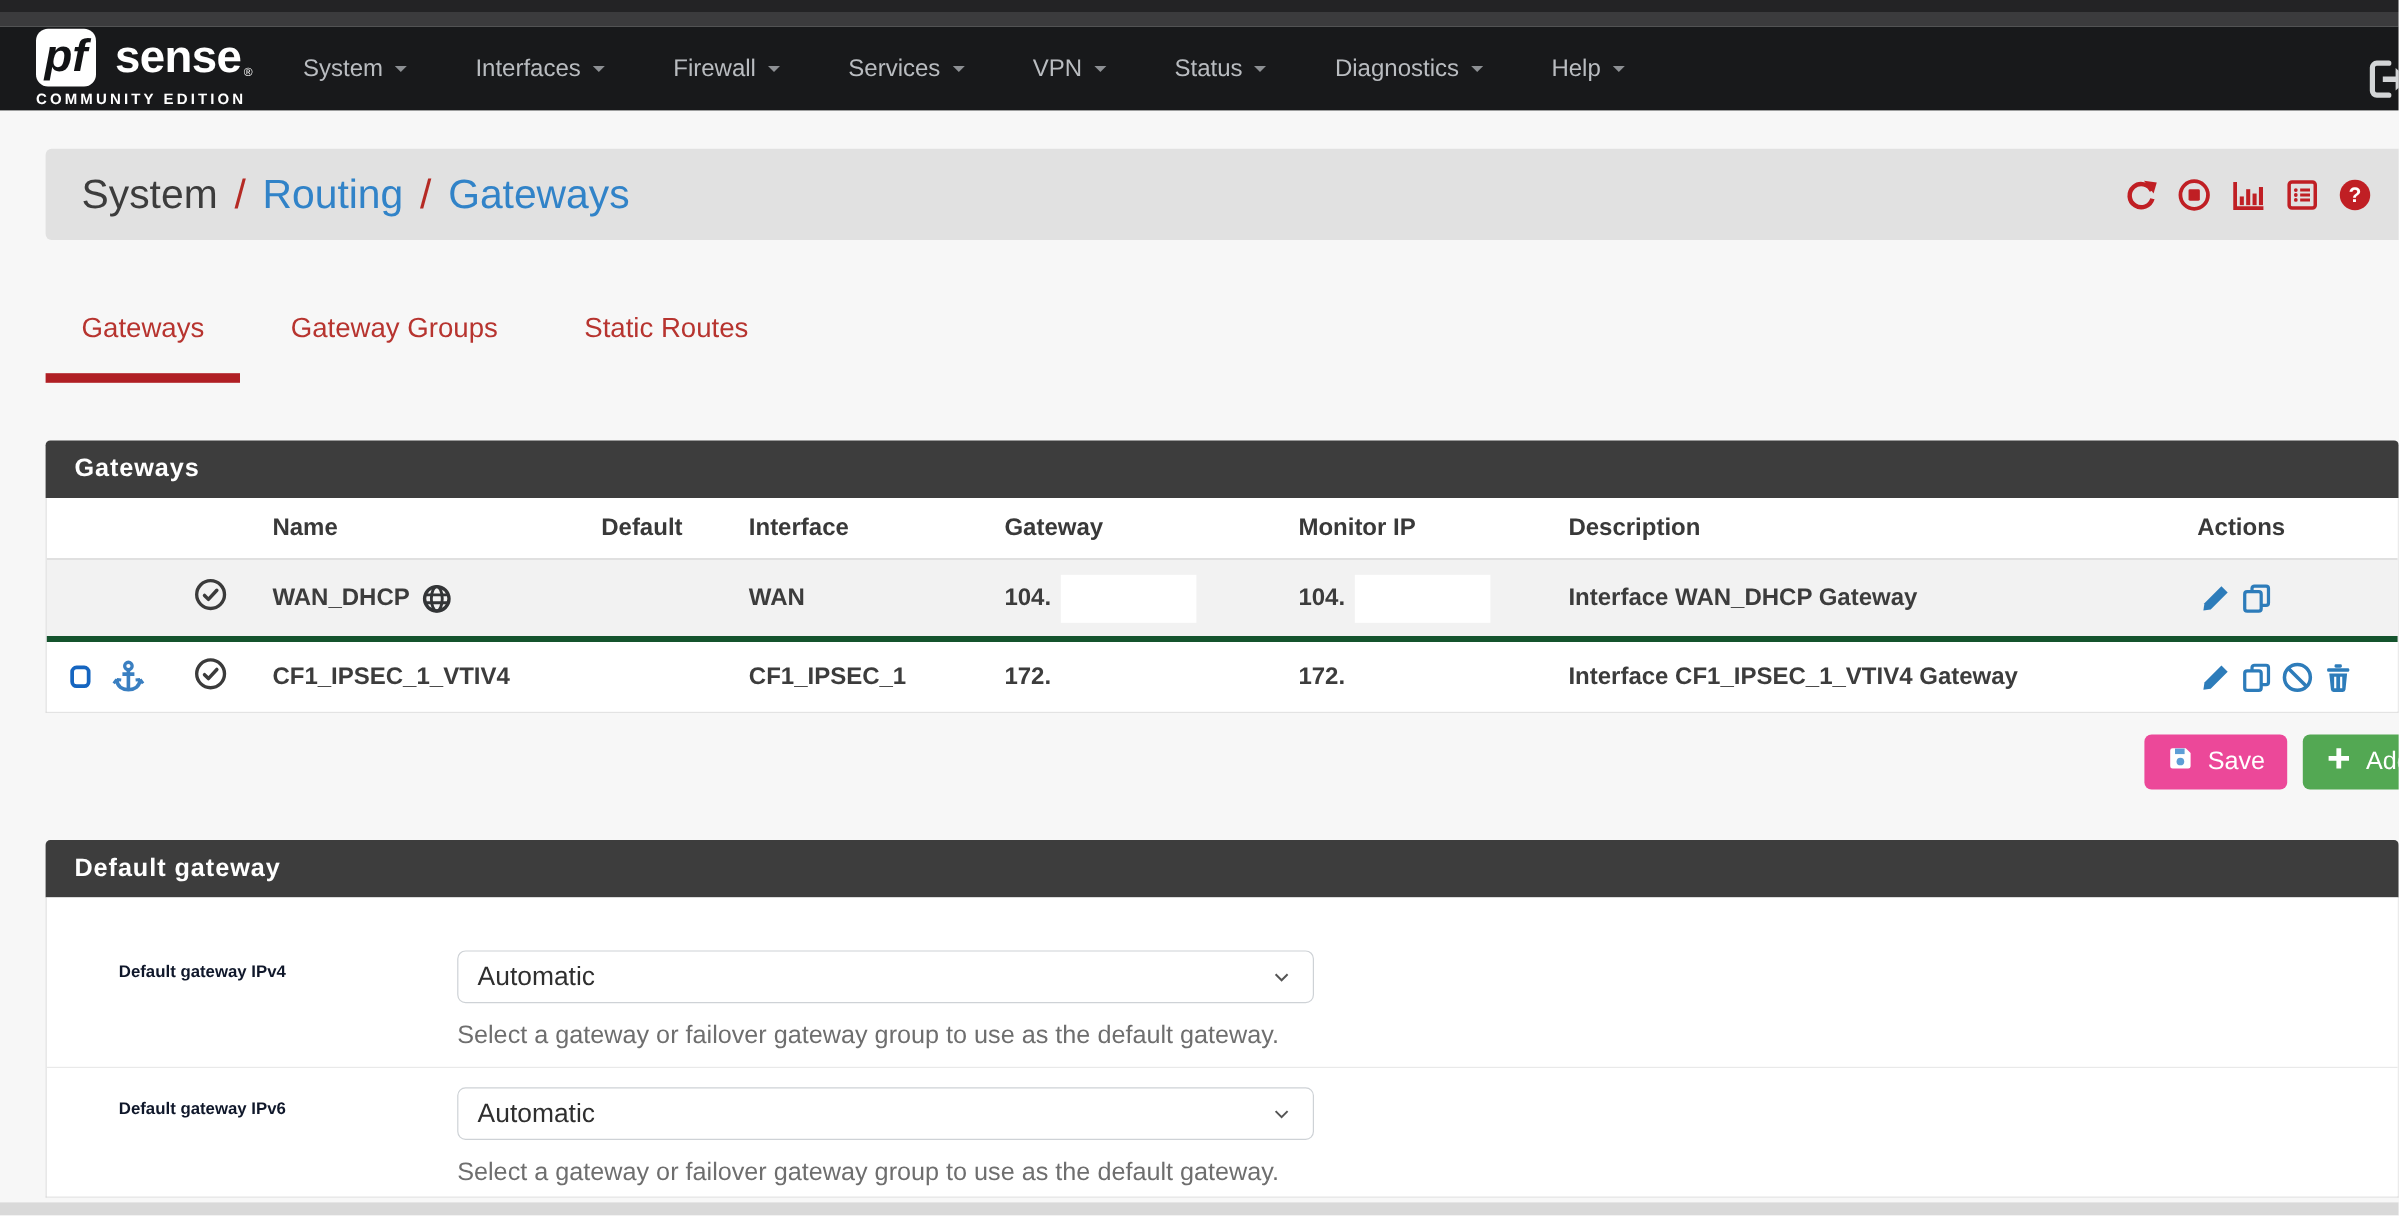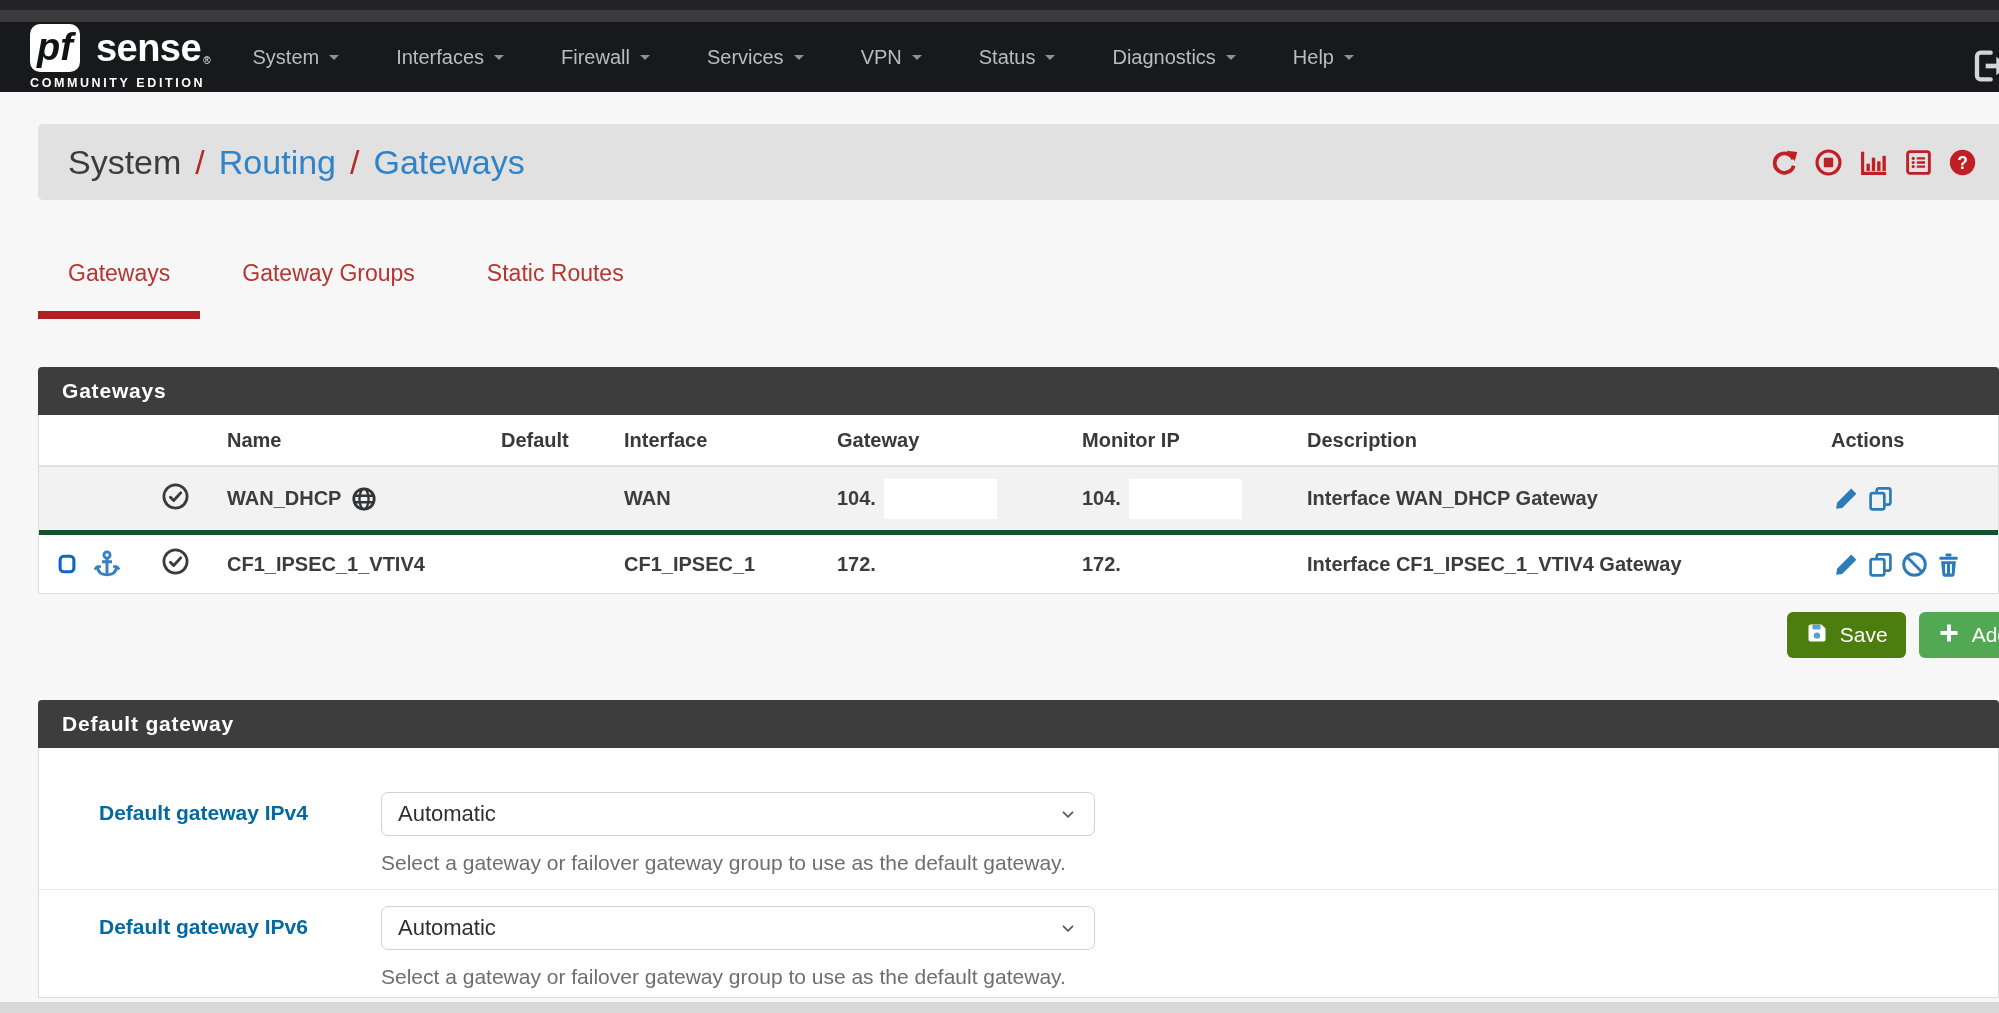--- a/index.html
+++ b/index.html
@@ -62,29 +62,29 @@
   .hdr-pad4 { padding-left:4px; }
   .redact { display:inline-block; width:113px; height:40px; background:#fff; margin-left:8px; }
   .globe-icon { color:#333537; display:flex; }
   .checkbox-icon { color:#1565c0; display:flex; cursor:pointer; }
   .anchor-icon { color:#3a7fc1; display:flex; }
 
   
   .actions-row { margin:18px 0 0 38px; width:1961px; display:flex; justify-content:flex-end; gap:13px; }
   .btn { height:46px; border:none; border-radius:6px; color:#fff; font-size:21px; font-family:"Liberation Sans",sans-serif;
          display:flex; align-items:center; gap:11px; padding:0 18px; cursor:pointer; }
-  .btn-save { background:#4d7c0f; }
+  .btn-save { background:#ec4899; }
   .btn-add  { background:#53a853; margin-right:-28px; }
 
   
   .default-gw-panel { margin-top:42px; }
   .form-row { display:flex; background:#fff; }
   .form-row.first { padding:44px 0 14px; border-bottom:1px solid #e9e9e9; }
   .form-row.second{ padding:16px 0 8px; }
-  .form-label { width:342px; padding-left:60px; padding-top:9px; font-weight:bold; font-size:21px; color:#0369a1; }
+  .form-label { width:342px; padding-left:60px; padding-top:9px; font-weight:bold; font-size:14px; color:#0f172a; }
   .form-ctrl { width:800px; }
   .select-box { width:714px; height:44px; background:#fff; border:1.5px solid #ced2d6; border-radius:7px;
                 display:flex; align-items:center; justify-content:space-between; padding:0 16px; font-size:22px; color:#2f2f2f; cursor:pointer; }
   .select-chevron { color:#555; display:flex; }
   .form-help { margin-top:15px; font-size:21px; color:#6e6e6e; }
 
   .bottom-strip { position:absolute; bottom:0; left:0; width:1999px; height:11px; background:#d9d9d9; }
 </style>
 </head>
 <body>

